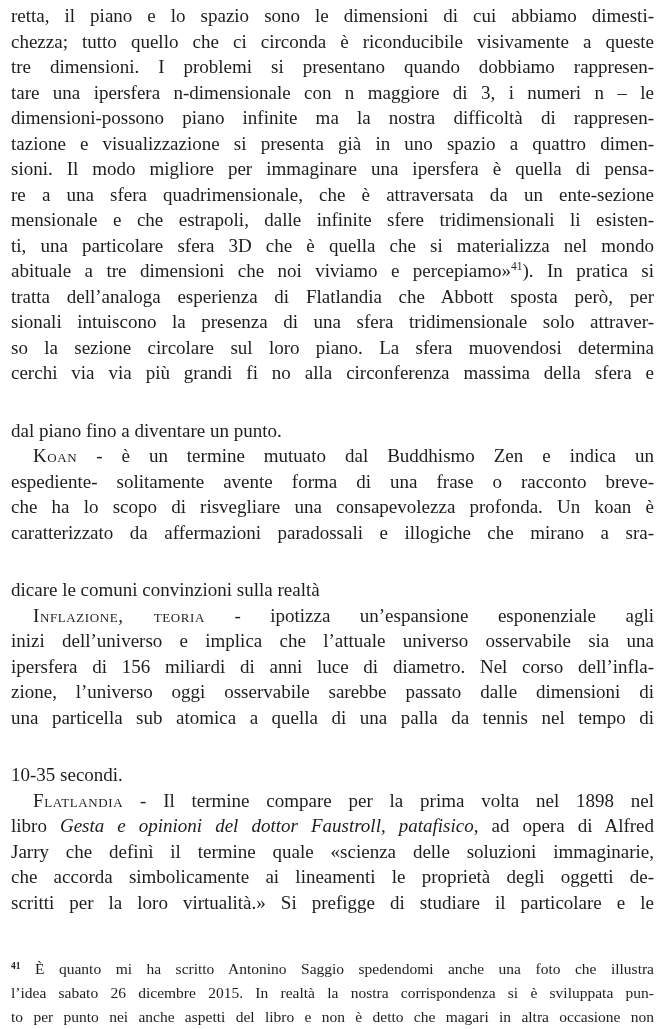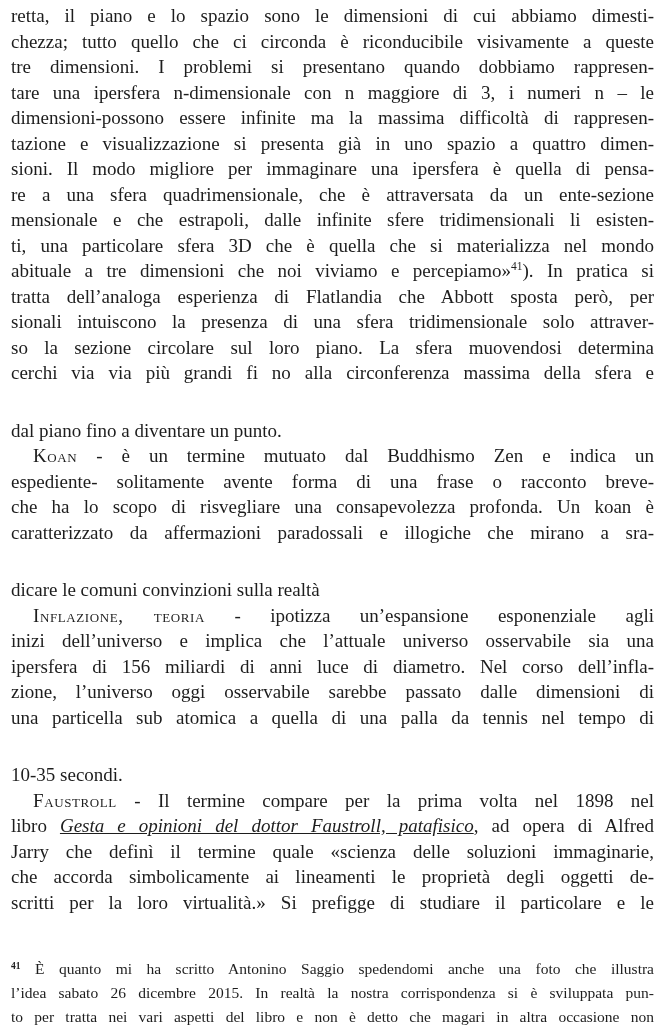--- a/index.html
+++ b/index.html
@@ -23,21 +23,21 @@
     line-height: 25.5px;
     text-align: justify;
     text-align-last: justify;
     -moz-text-align-last: justify;
     hyphens: none;
     white-space: normal;
   }
   .line.end { text-align-last: left; margin-top: 32px; -moz-text-align-last: left; }
   .line.indent { text-indent: 22px; }
   .sc { font-variant: small-caps; letter-spacing: 0.6px; }
-  .it { font-style: italic; text-decoration: underline; }
+  .it { font-style: italic; }
   sup.ref {
     font-size: 11.5px;
     line-height: 0;
     vertical-align: baseline;
     position: relative;
     top: -7px;
   }
   .footnote { margin-top: 42px; width: 643px; }
   .fline {
     font-size: 15.5px;
@@ -59,21 +59,21 @@
 </style>
 </head>
 <body>
 
 <div class="page">
   <div class="main">
     <p class="line">retta, il piano e lo spazio sono le dimensioni di cui abbiamo dimesti-</p>
     <p class="line">chezza; tutto quello che ci circonda è riconducibile visivamente a queste</p>
     <p class="line">tre dimensioni. I problemi si presentano quando dobbiamo rappresen-</p>
     <p class="line">tare una ipersfera n-dimensionale con n maggiore di 3, i numeri n – le</p>
-    <p class="line">dimensioni-possono essere infinite ma la massima difficoltà di rappresen-</p>
+    <p class="line">dimensioni-possono piano infinite ma la nostra difficoltà di rappresen-</p>
     <p class="line">tazione e visualizzazione si presenta già in uno spazio a quattro dimen-</p>
     <p class="line">sioni. Il modo migliore per immaginare una ipersfera è quella di pensa-</p>
     <p class="line">re a una sfera quadrimensionale, che è attraversata da un ente-sezione</p>
     <p class="line">mensionale e che estrapoli, dalle infinite sfere tridimensionali li esisten-</p>
     <p class="line">ti, una particolare sfera 3D che è quella che si materializza nel mondo</p>
     <p class="line"><span>abituale a tre dimensioni che noi viviamo e percepiamo»</span><sup class="ref">41</sup><span>). In pratica si</span></p>
     <p class="line">tratta dell’analoga esperienza di Flatlandia che Abbott sposta però, per</p>
     <p class="line">sionali intuiscono la presenza di una sfera tridimensionale solo attraver-</p>
     <p class="line">so la sezione circolare sul loro piano. La sfera muovendosi determina</p>
     <p class="line">cerchi via via più grandi fi no alla circonferenza massima della sfera e</p>
@@ -82,26 +82,26 @@
     <p class="line">espediente- solitamente avente forma di una frase o racconto breve-</p>
     <p class="line">che ha lo scopo di risvegliare una consapevolezza profonda. Un koan è</p>
     <p class="line">caratterizzato da affermazioni paradossali e illogiche che mirano a sra-</p>
     <p class="line end">dicare le comuni convinzioni sulla realtà</p>
     <p class="line indent"><span class="sc">Inflazione, teoria</span><span> - ipotizza un’espansione esponenziale agli</span></p>
     <p class="line">inizi dell’universo e implica che l’attuale universo osservabile sia una</p>
     <p class="line">ipersfera di 156 miliardi di anni luce di diametro. Nel corso dell’infla-</p>
     <p class="line">zione, l’universo oggi osservabile sarebbe passato dalle dimensioni di</p>
     <p class="line">una particella sub atomica a quella di una palla da tennis nel tempo di</p>
     <p class="line end">10-35 secondi.</p>
-    <p class="line indent"><span class="sc">Faustroll</span><span> - Il termine compare per la prima volta nel 1898 nel</span></p>
+    <p class="line indent"><span class="sc">Flatlandia</span><span> - Il termine compare per la prima volta nel 1898 nel</span></p>
     <p class="line"><span>libro </span><span class="it">Gesta e opinioni del dottor Faustroll, patafisico</span><span>, ad opera di Alfred</span></p>
     <p class="line">Jarry che definì il termine quale «scienza delle soluzioni immaginarie,</p>
     <p class="line">che accorda simbolicamente ai lineamenti le proprietà degli oggetti de-</p>
     <p class="line">scritti per la loro virtualità.» Si prefigge di studiare il particolare e le</p>
   </div>
 
   <div class="footnote">
     <p class="fline"><sup class="fref">41</sup> <span>È quanto mi ha scritto Antonino Saggio spedendomi anche una foto che illustra</span></p>
     <p class="fline">l’idea sabato 26 dicembre 2015. In realtà la nostra corrispondenza si è sviluppata pun-</p>
-    <p class="fline">to per tratta nei vari aspetti del libro e non è detto che magari in altra occasione non</p>
+    <p class="fline">to per punto nei anche aspetti del libro e non è detto che magari in altra occasione non</p>
     <p class="fline end">possa essere detto nota.</p>
   </div>
 </div>
 
 </body></html>

